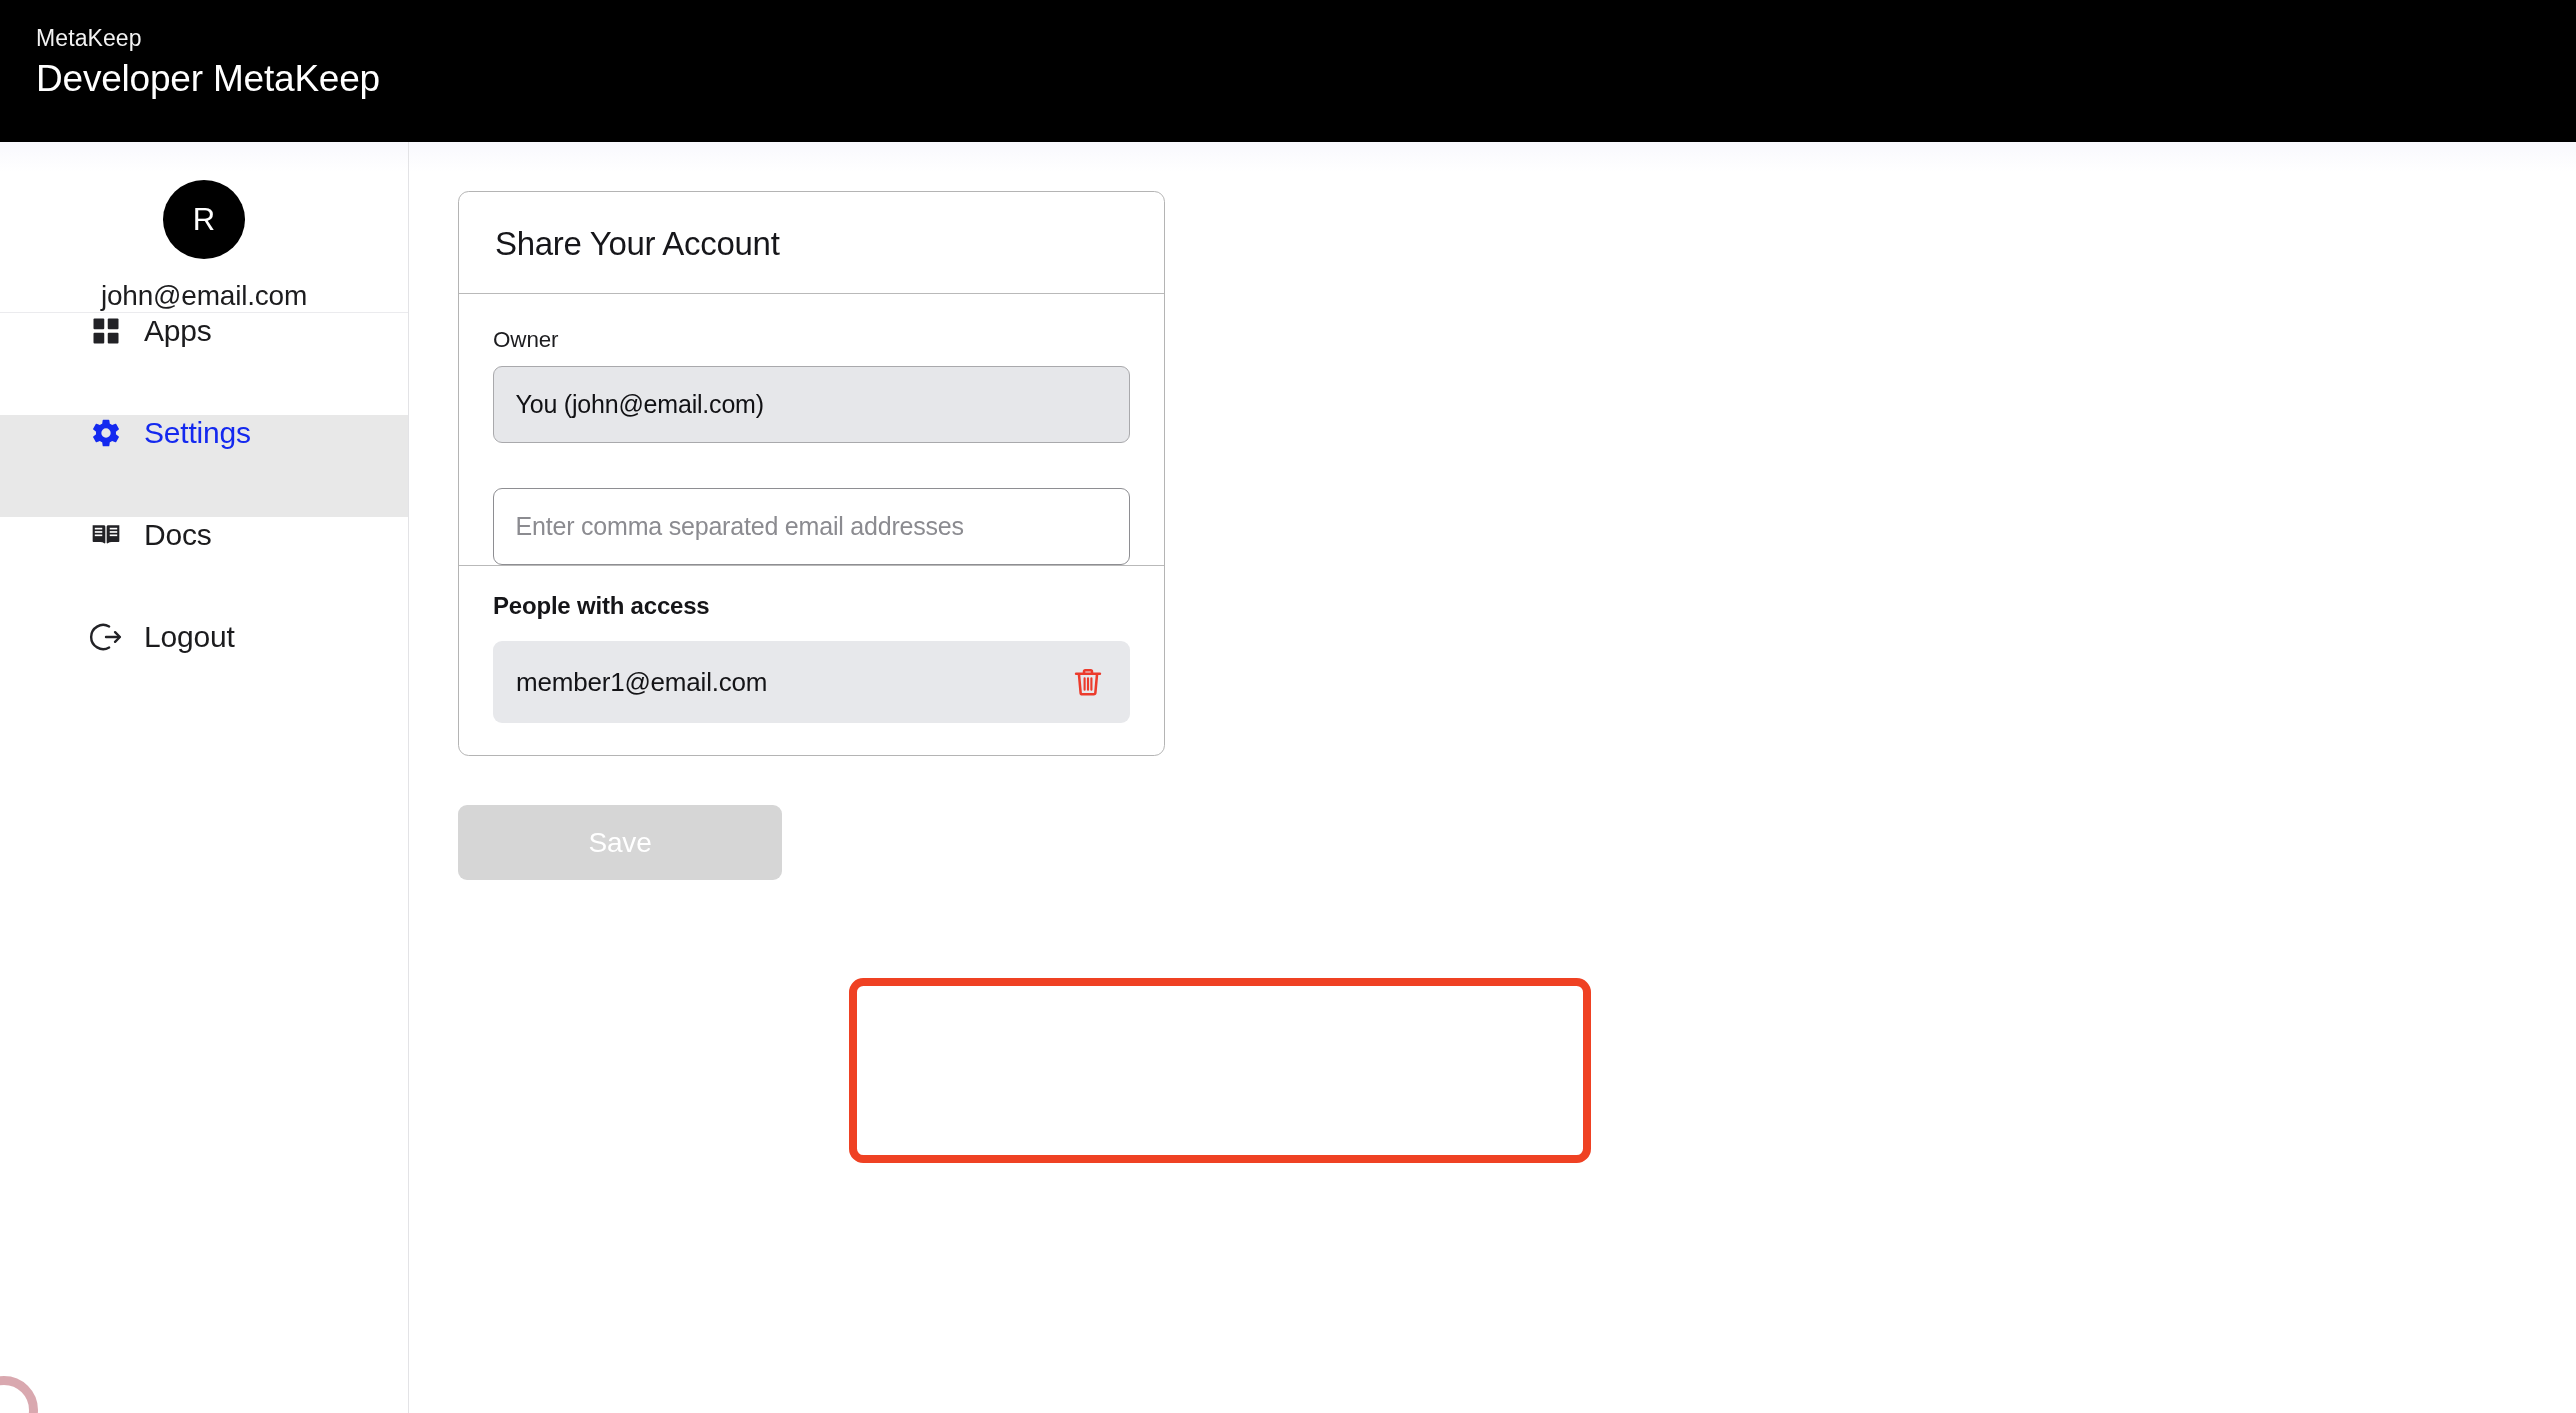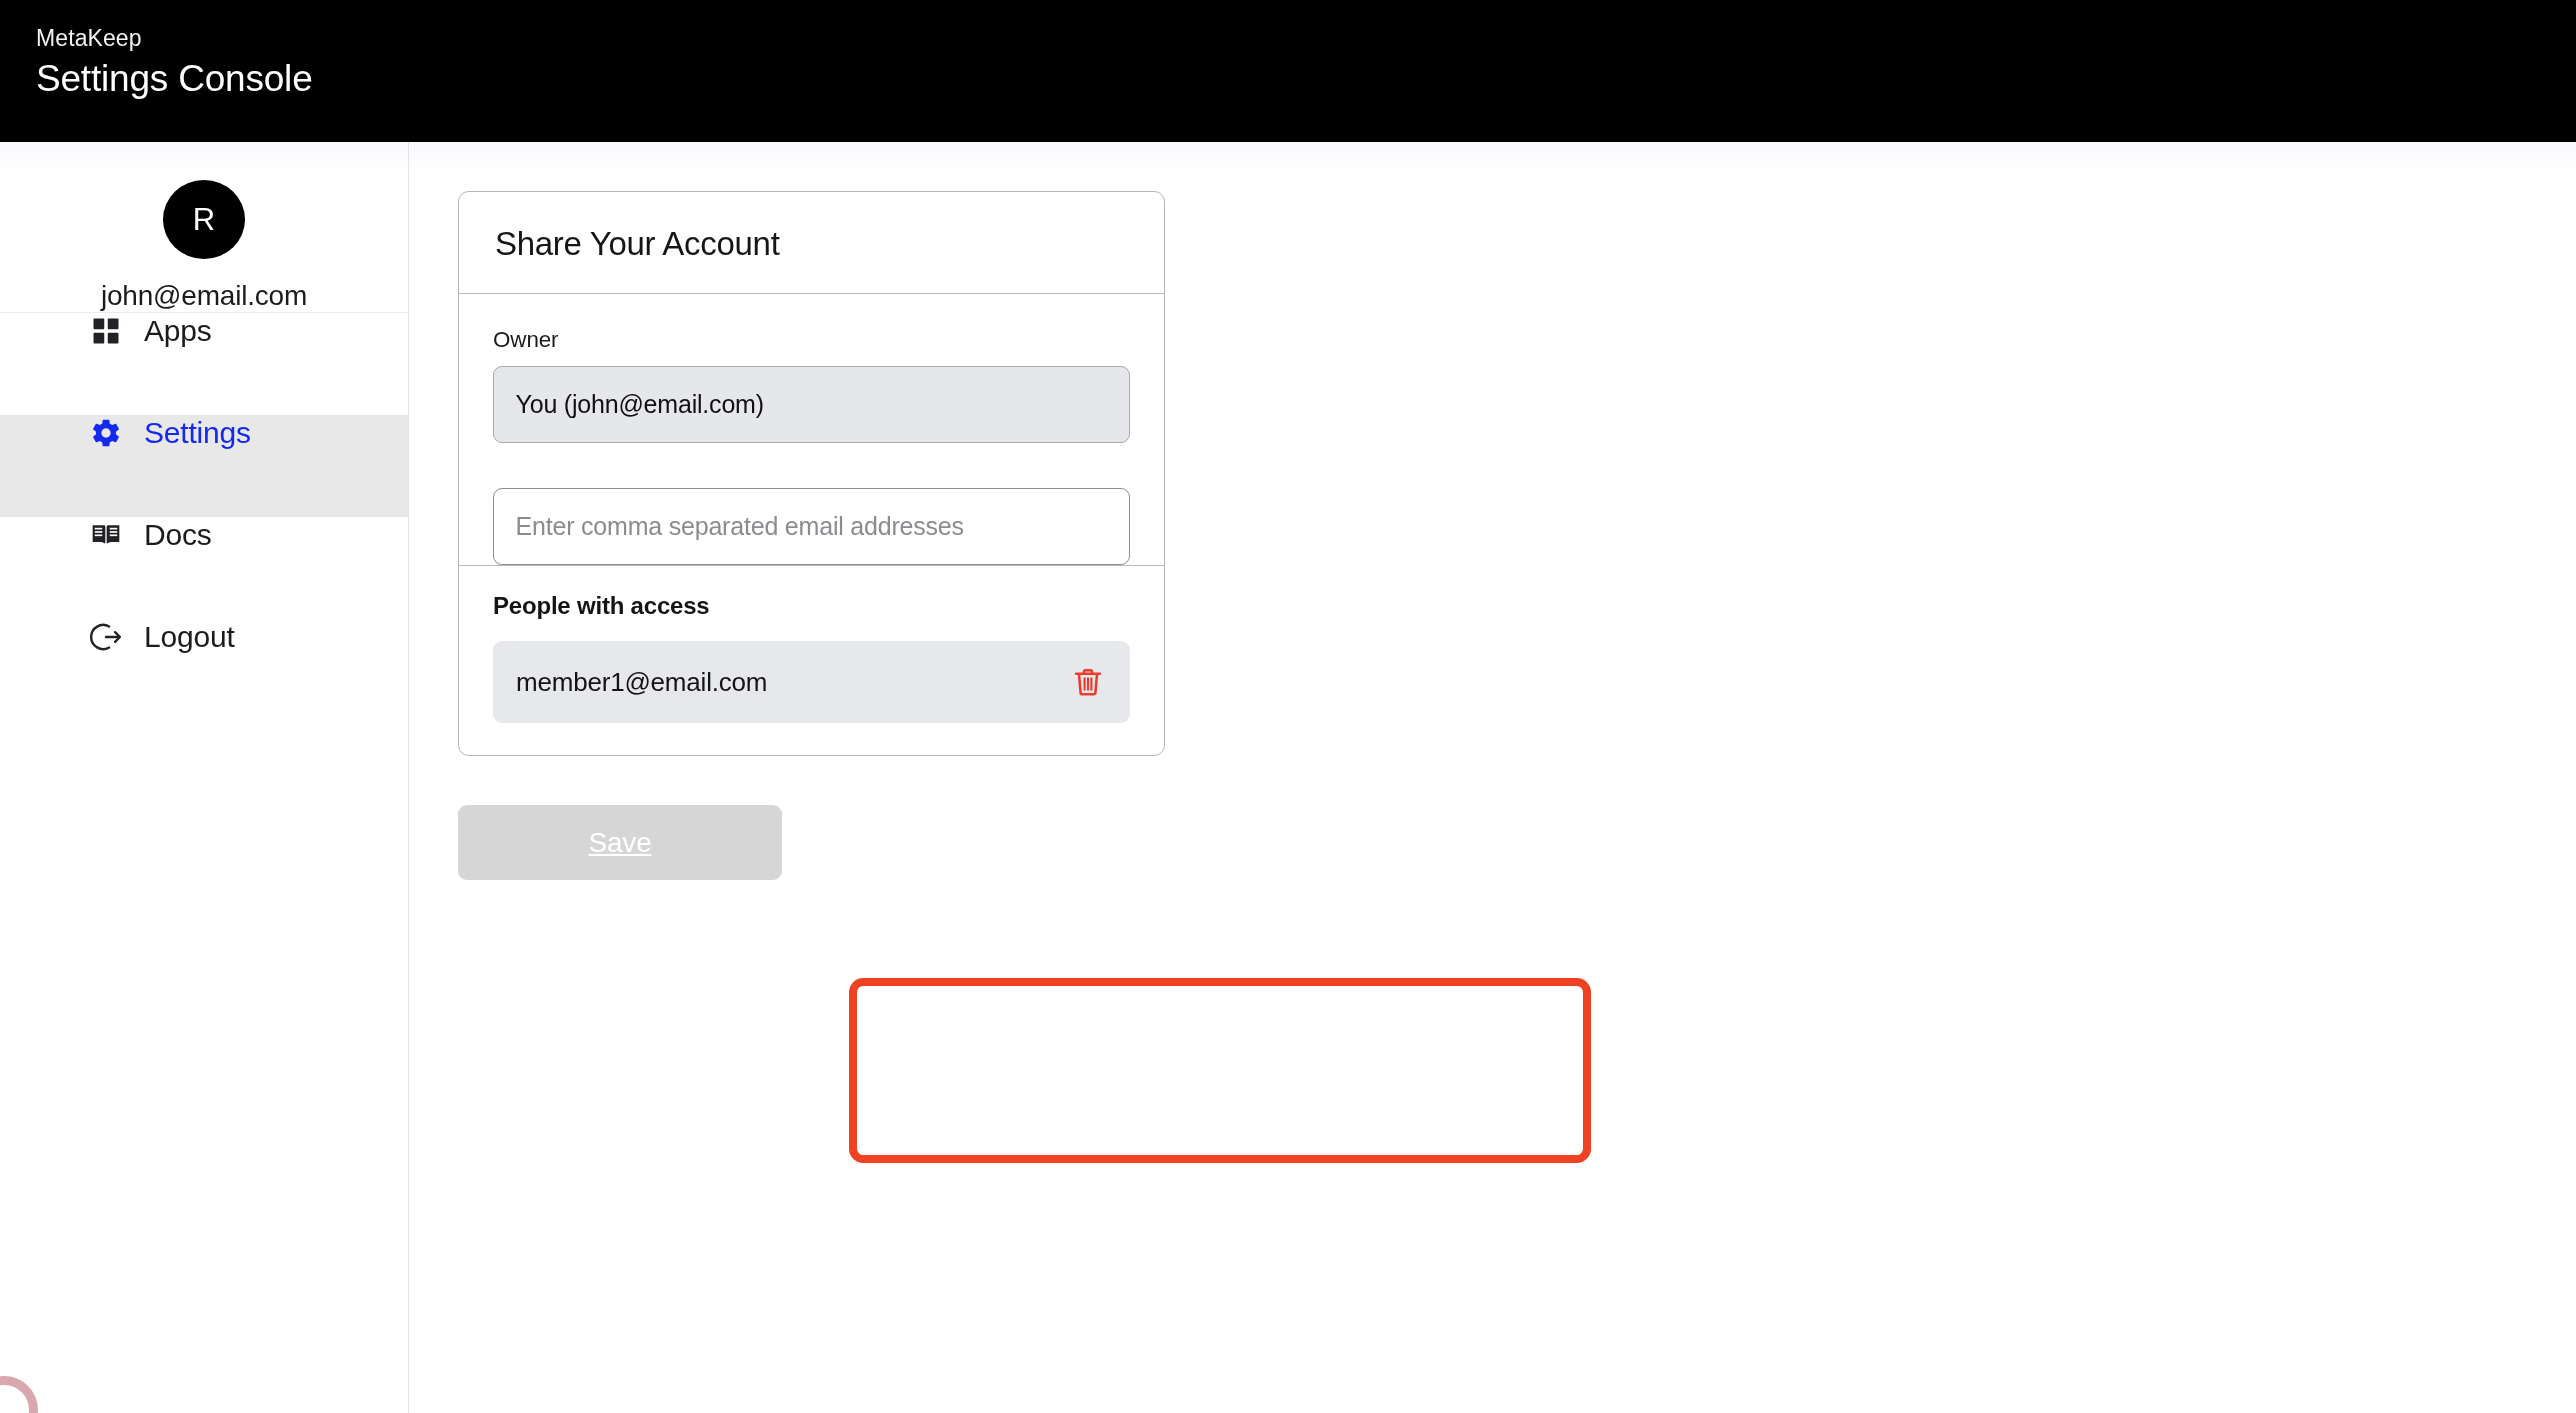--- a/index.html
+++ b/index.html
@@ -246,42 +246,41 @@
     width: 324px;
     height: 75px;
     background: #d6d6d6;
     color: #ffffff;
     border: none;
     border-radius: 9px;
     font-size: 28px;
     font-family: "Liberation Sans", sans-serif;
     letter-spacing: -0.2px;
     cursor: default;
-    text-decoration: underline;
   }
 
   
   .corner-artifact {
     position: absolute;
     left: -30px;
     bottom: -30px;
     width: 68px; height: 68px;
     border-radius: 50%;
     border: 9px solid rgba(186, 96, 110, 0.55);
     pointer-events: none;
   }
 </style>
 </head>
 <body>
 
 <div id="app">
 
   <div class="topbar">
     <div class="brand-small">MetaKeep</div>
-    <div class="brand-large">Settings Console</div>
+    <div class="brand-large">Developer MetaKeep</div>
   </div>
 
   <div class="body-wrap">
 
     <div class="sidebar">
 
       <div class="profile">
         <div class="avatar">R</div>
         <div class="profile-email">john@email.com</div>
       </div>

